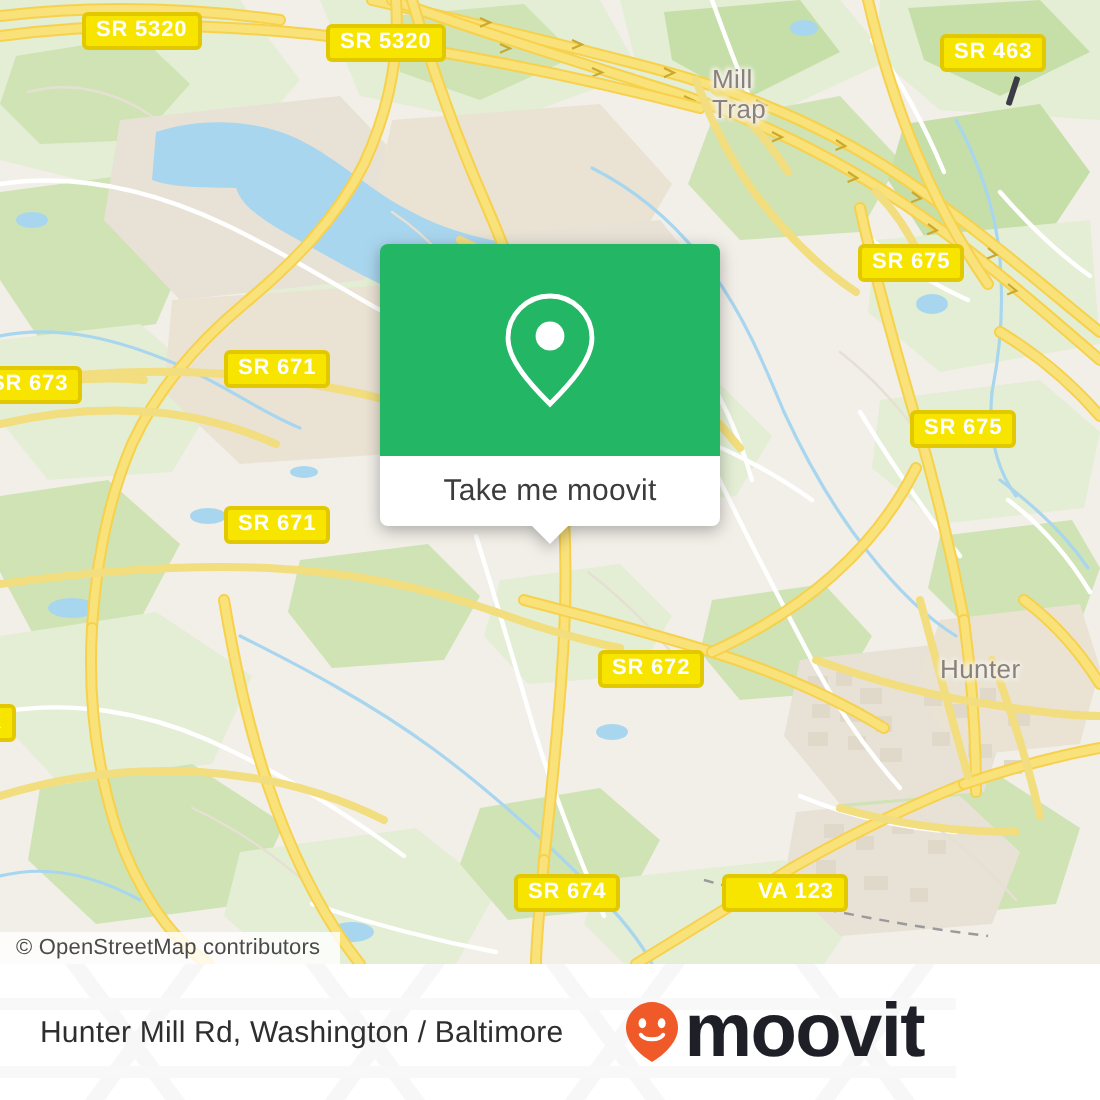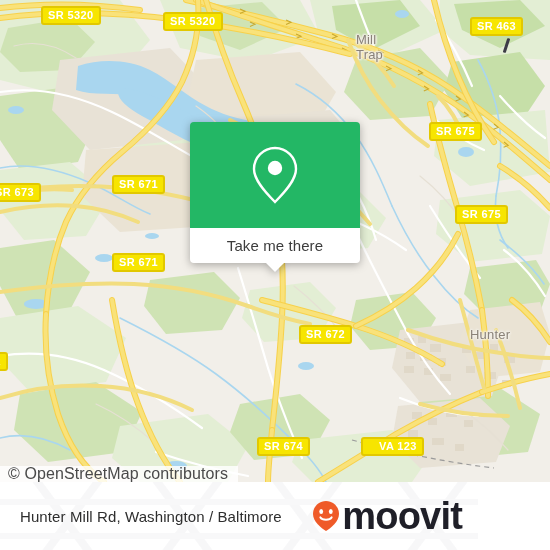--- a/index.html
+++ b/index.html
@@ -120,21 +120,21 @@
   
   #attrib {
     position: absolute;
     left: 0;
     top: 466px;
     height: 16px;
     padding: 0 10px 0 8px;
     background: rgba(255,255,255,.82);
     display: flex;
     align-items: center;
-    font-size: 16px;
+    font-size: 11px;
     color: #4a4a4a;
     letter-spacing: .1px;
   }
 
   
   #bottombar {
     position: absolute;
     left: 0;
     top: 482px;
     width: 478px;
@@ -448,21 +448,21 @@
     <div class="tickmark" style="left:505px; top:38px;"></div>
 
     <div id="popup">
       <div id="popup-head">
         <svg width="52" height="62" viewBox="0 0 52 62">
           <path d="M26 4 C14.4 4 5 13.4 5 25 C5 36 16 48 26 58 C36 48 47 36 47 25 C47 13.4 37.6 4 26 4 Z" fill="none" stroke="#ffffff" stroke-width="2.4"></path>
           <circle cx="26" cy="24" r="7.2" fill="#ffffff"></circle>
         </svg>
       </div>
       <div id="popup-foot">
-        <span id="popup-foot-label">Take me there</span>
+        <span id="popup-foot-label">Take me moovit</span>
         <div id="popup-tail"></div>
       </div>
     </div>
 
     <div id="attrib">
       <span>© OpenStreetMap contributors</span>
     </div>
   </div>
 
   <div id="bottombar">

